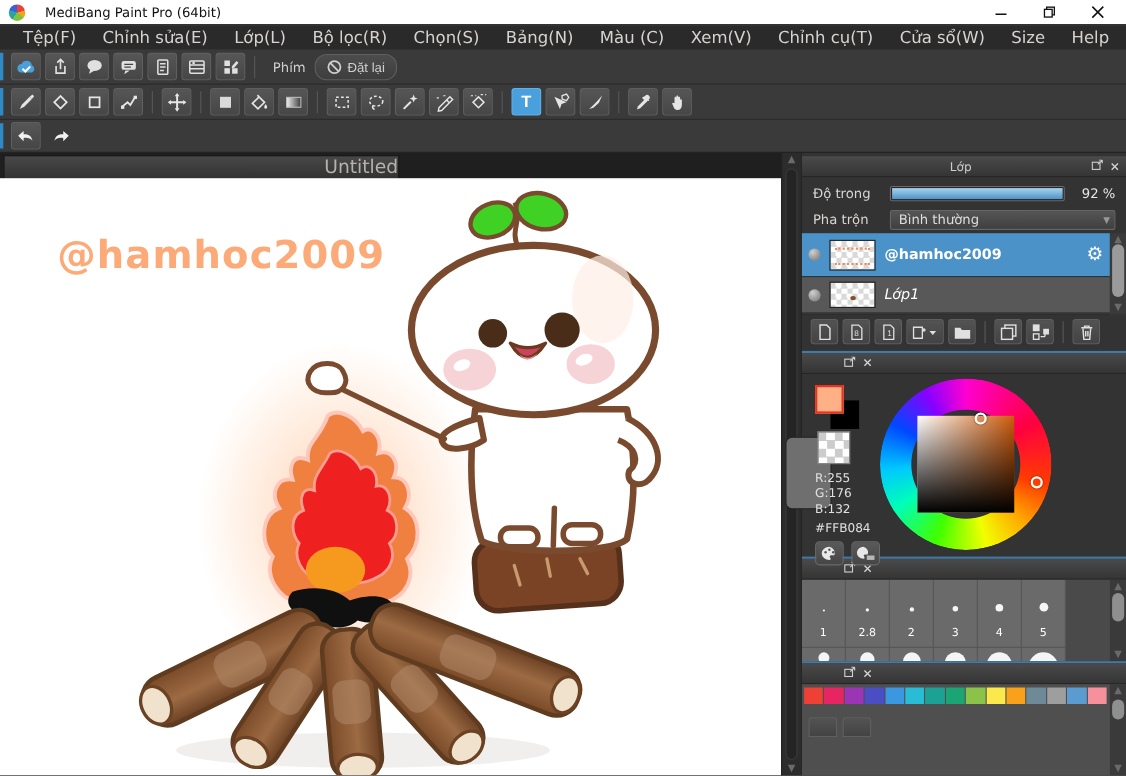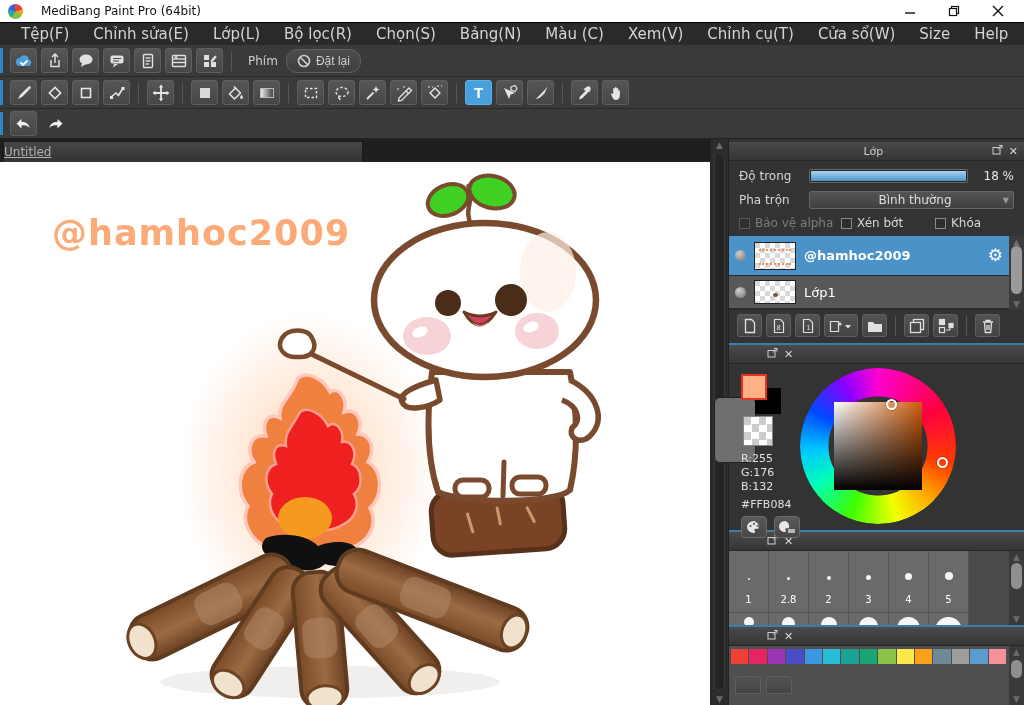--- a/index.html
+++ b/index.html
@@ -33,21 +33,21 @@
   .vsep { width:1px; height:20px; background:#585858; margin:0 4px; }
   .phim-label { color:#cfcfcf; margin:0 4px 0 8px; }
   .reset-btn { display:flex; align-items:center; gap:5px; height:24px; padding:0 10px; color:#cfcfcf;
     background:linear-gradient(#4c4c4c,#3e3e3e); border:1px solid #5f5f5f; border-radius:11px; cursor:pointer; font-size:12px; }
 
   
   .main { display:flex; height:566px; }
   .doc-area { width:710px; display:flex; flex-direction:column; background:#262626; }
   .tabbar { height:23px; background:#1f1f1f; display:flex; align-items:flex-end; }
   .tab { width:360px; height:21px; margin-left:3px; background:linear-gradient(#484848,#323232); border:1px solid #1a1a1a; border-bottom:0;
-    color:#b5b2ae; display:flex; align-items:center; justify-content:flex-start; font-size:12px; cursor:pointer;text-decoration:underline; }
+    color:#b5b2ae; display:flex; align-items:center; justify-content:flex-end; font-size:17px; cursor:pointer; }
   .canvas { position:relative; flex:1; background:#fff; overflow:hidden; }
   .canvas-text { position:absolute; left:52px; top:48px; color:#fbaa78; font-weight:bold; line-height:47px; font-size:35px; letter-spacing:1px; }
   .art { position:absolute; left:0; top:0; }
 
   
   .vscroll { width:18px; background:#2c2c2c; position:relative; border-left:1px solid #222; }
   .vscroll .track { position:absolute; left:3px; right:3px; top:14px; bottom:14px; background:#242424; border:1px solid #3a3a3a; border-radius:6px; }
   .vscroll .thumb { position:absolute; left:3px; right:3px; top:258px; height:66px; background:#6f6f6f; border-radius:6px; }
   .scroll-arrow { position:absolute; left:0; right:0; text-align:center; color:#6a6a6a; font-size:9px; cursor:pointer; }
 
@@ -59,41 +59,41 @@
   .phead .hicon { color:#d8d8d8; font-size:11px; margin-left:6px; cursor:pointer; line-height:1; }
   .bluesep { height:2px; background:#3d7ba8; flex:0 0 auto; }
 
   
   .lrow { display:flex; align-items:center; padding:0 10px; height:24px; color:#d8d5d2; gap:8px; }
   .lrow .lab { width:62px; font-size:12px; }
   .slider { position:relative; flex:1; height:14px; background:#262626; border:1px solid #6a6a6a; border-radius:2px; cursor:pointer; }
   .slider .fill { position:absolute; inset:1px; width:99%; background:linear-gradient(#a8d4ee,#4e94c8); }
   .pctval { width:38px; text-align:right; color:#e8e8e8; }
   .dropdown { flex:1; height:18px; background:linear-gradient(#555,#3f3f3f); border:1px solid #666; border-radius:2px;
-    color:#ddd; display:flex; align-items:center; padding-left:7px; cursor:pointer; position:relative;justify-content:center; }
+    color:#ddd; display:flex; align-items:center; padding-left:7px; cursor:pointer; position:relative; }
   .dropdown .dd-arrow { position:absolute; right:4px; font-size:8px; color:#999; }
   .checkrow { display:flex; align-items:center; padding:4px 10px 6px; gap:6px; color:#d8d5d2; }
   .cbox { width:11px; height:11px; border:1px solid #8a8a8a; background:#2e2e2e; display:inline-block; cursor:pointer; }
   .chk { display:flex; gap:5px; align-items:center; }
   .chk.dis { color:#7d7d7d; } .chk.dis .cbox { border-color:#5a5a5a; }
   .chk1 { width:96px; } .chk2 { width:88px; }
 
   .layerlist { position:relative; height:74px; background:#2d2d2d; }
   .llrows { position:absolute; left:0; top:0; right:15px; }
   .layer-row { display:flex; align-items:center; height:40px; padding:0 6px; gap:8px; background:#4a4a4a; border-bottom:1px solid #2a2a2a; cursor:pointer; }
   .layer-row.sel { background:#4a92c8; }
   .layer-row.r2 { height:33px; background:#585858; }
   .eyedot { width:11px; height:11px; border-radius:50%; background:radial-gradient(circle at 35% 30%, #cfcfcf, #8c8c8c 70%); flex:0 0 auto; }
   .thumb { width:42px; height:28px; background:repeating-conic-gradient(#ffffff 0 25%, #d9d9d9 0 50%) 0 0/10px 10px; border:1px solid #222; position:relative; flex:0 0 auto; }
   .r2 .thumb { height:24px; }
   .thumb.t1::after { content:""; position:absolute; left:4px; top:6px; width:32px; height:4px;
     border-top:2px dotted #f08c5a; border-bottom:2px dotted #f08c5a; height:12px; }
   .thumb.t2::after { content:""; position:absolute; left:18px; top:12px; width:5px; height:4px; background:#8a4b2a; border-radius:50%; }
   .lname { flex:1; color:#fff; font-weight:bold; font-size:13px; }
-  .r2 .lname { font-weight:normal; }
+  .r2 .lname { font-weight:normal;font-style:italic; }
   .gear { color:#fff; font-size:17px; line-height:1; cursor:pointer; }
   .llscroll { position:absolute; right:0; top:0; bottom:0; width:15px; background:#3a3a3a; }
   .llscroll .pill { position:absolute; left:2px; right:2px; top:10px; height:48px; background:#9a9a9a; border-radius:6px; }
   .layer-tools { display:flex; align-items:center; gap:4px; padding:4px 8px 6px; background:#333; }
   .ltb { width:25px; height:23px; background:linear-gradient(#535353,#434343); border:1px solid #5f5f5f; border-radius:3px;
     display:flex; align-items:center; justify-content:center; cursor:pointer; padding:0; }
 
   
   .color-body { position:relative; height:166px; flex:0 0 auto; }
   .fg-black { position:absolute; left:26px; top:24px; width:26px; height:26px; background:#000; }
@@ -491,42 +491,28 @@
               <rect x="1" y="2.5" width="7" height="6.5"></rect>
               <path d="M6 4.5 L10 0.5 M10 0.5 h-3 M10 0.5 v3"></path>
             </svg></span>
         <span class="hicon">✕</span>
       </div>
       <div class="lrow" style="margin-top:3px">
         <span class="lab">Độ trong</span>
         <div class="slider">
             <div class="fill"></div>
           </div>
-        <span class="pctval">18 %</span>
+        <span class="pctval">92 %</span>
       </div>
       <div class="lrow">
         <span class="lab">Pha trộn</span>
         <div class="dropdown">
           <span>Bình thường</span>
           <span class="dd-arrow">▼</span>
         </div>
-      </div>
-      <div class="checkrow">
-        <span class="chk dis chk1">
-            <span class="cbox"></span>
-            <span>Bảo vệ alpha</span>
-          </span>
-        <span class="chk chk2">
-            <span class="cbox"></span>
-            <span>Xén bớt</span>
-          </span>
-        <span class="chk">
-            <span class="cbox"></span>
-            <span>Khóa</span>
-          </span>
       </div>
       <div class="layerlist">
         <div class="llrows">
           <div class="layer-row sel">
             <span class="eyedot"></span>
             <span class="thumb t1"></span>
             <span class="lname">@hamhoc2009</span>
             <span class="gear">⚙</span>
           </div>
           <div class="layer-row r2">

